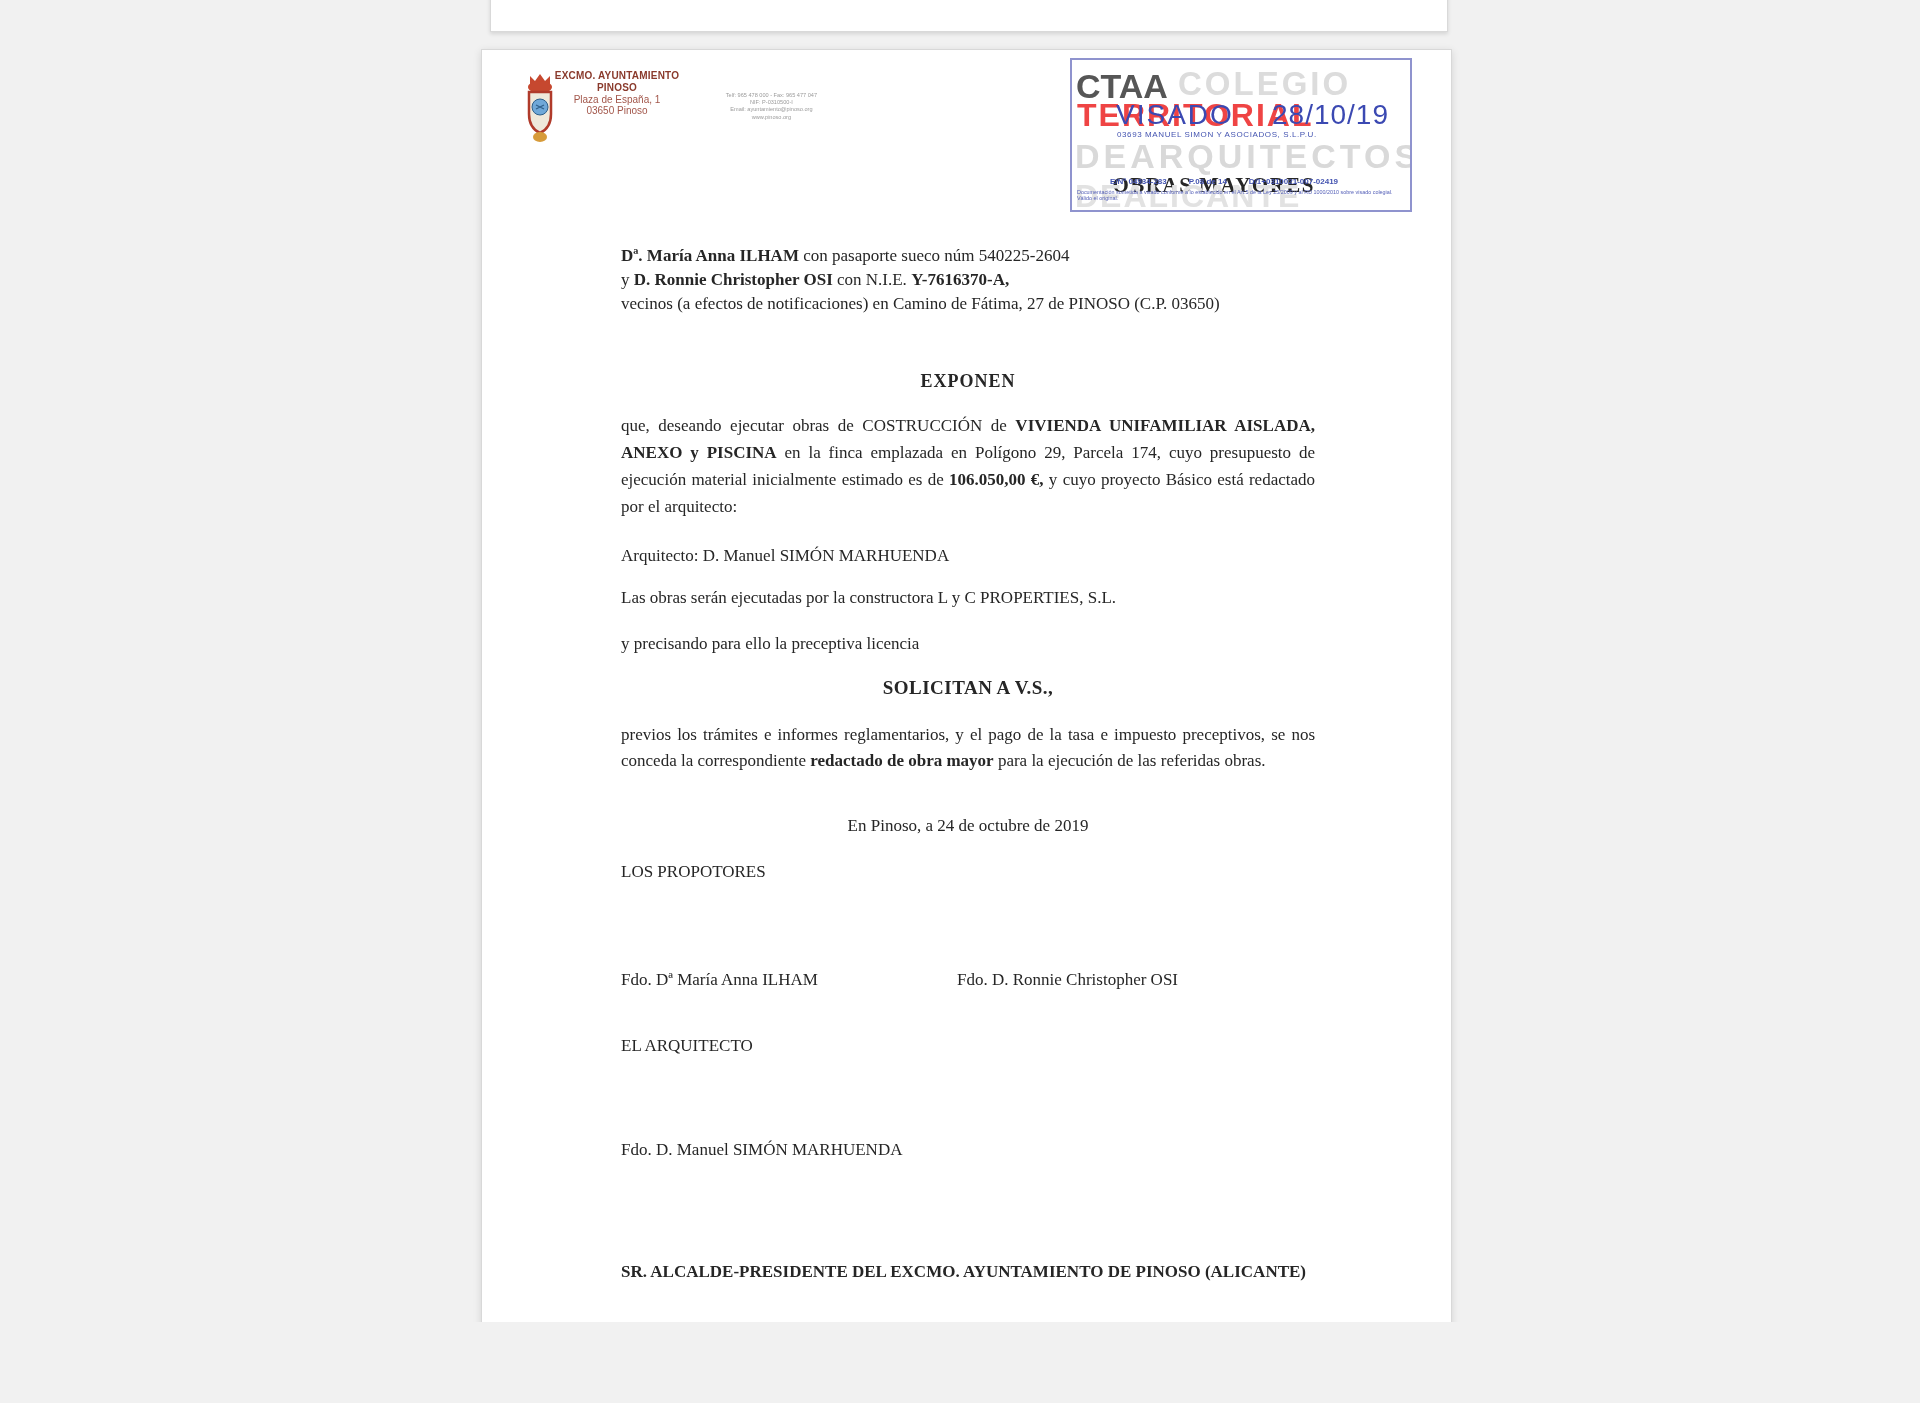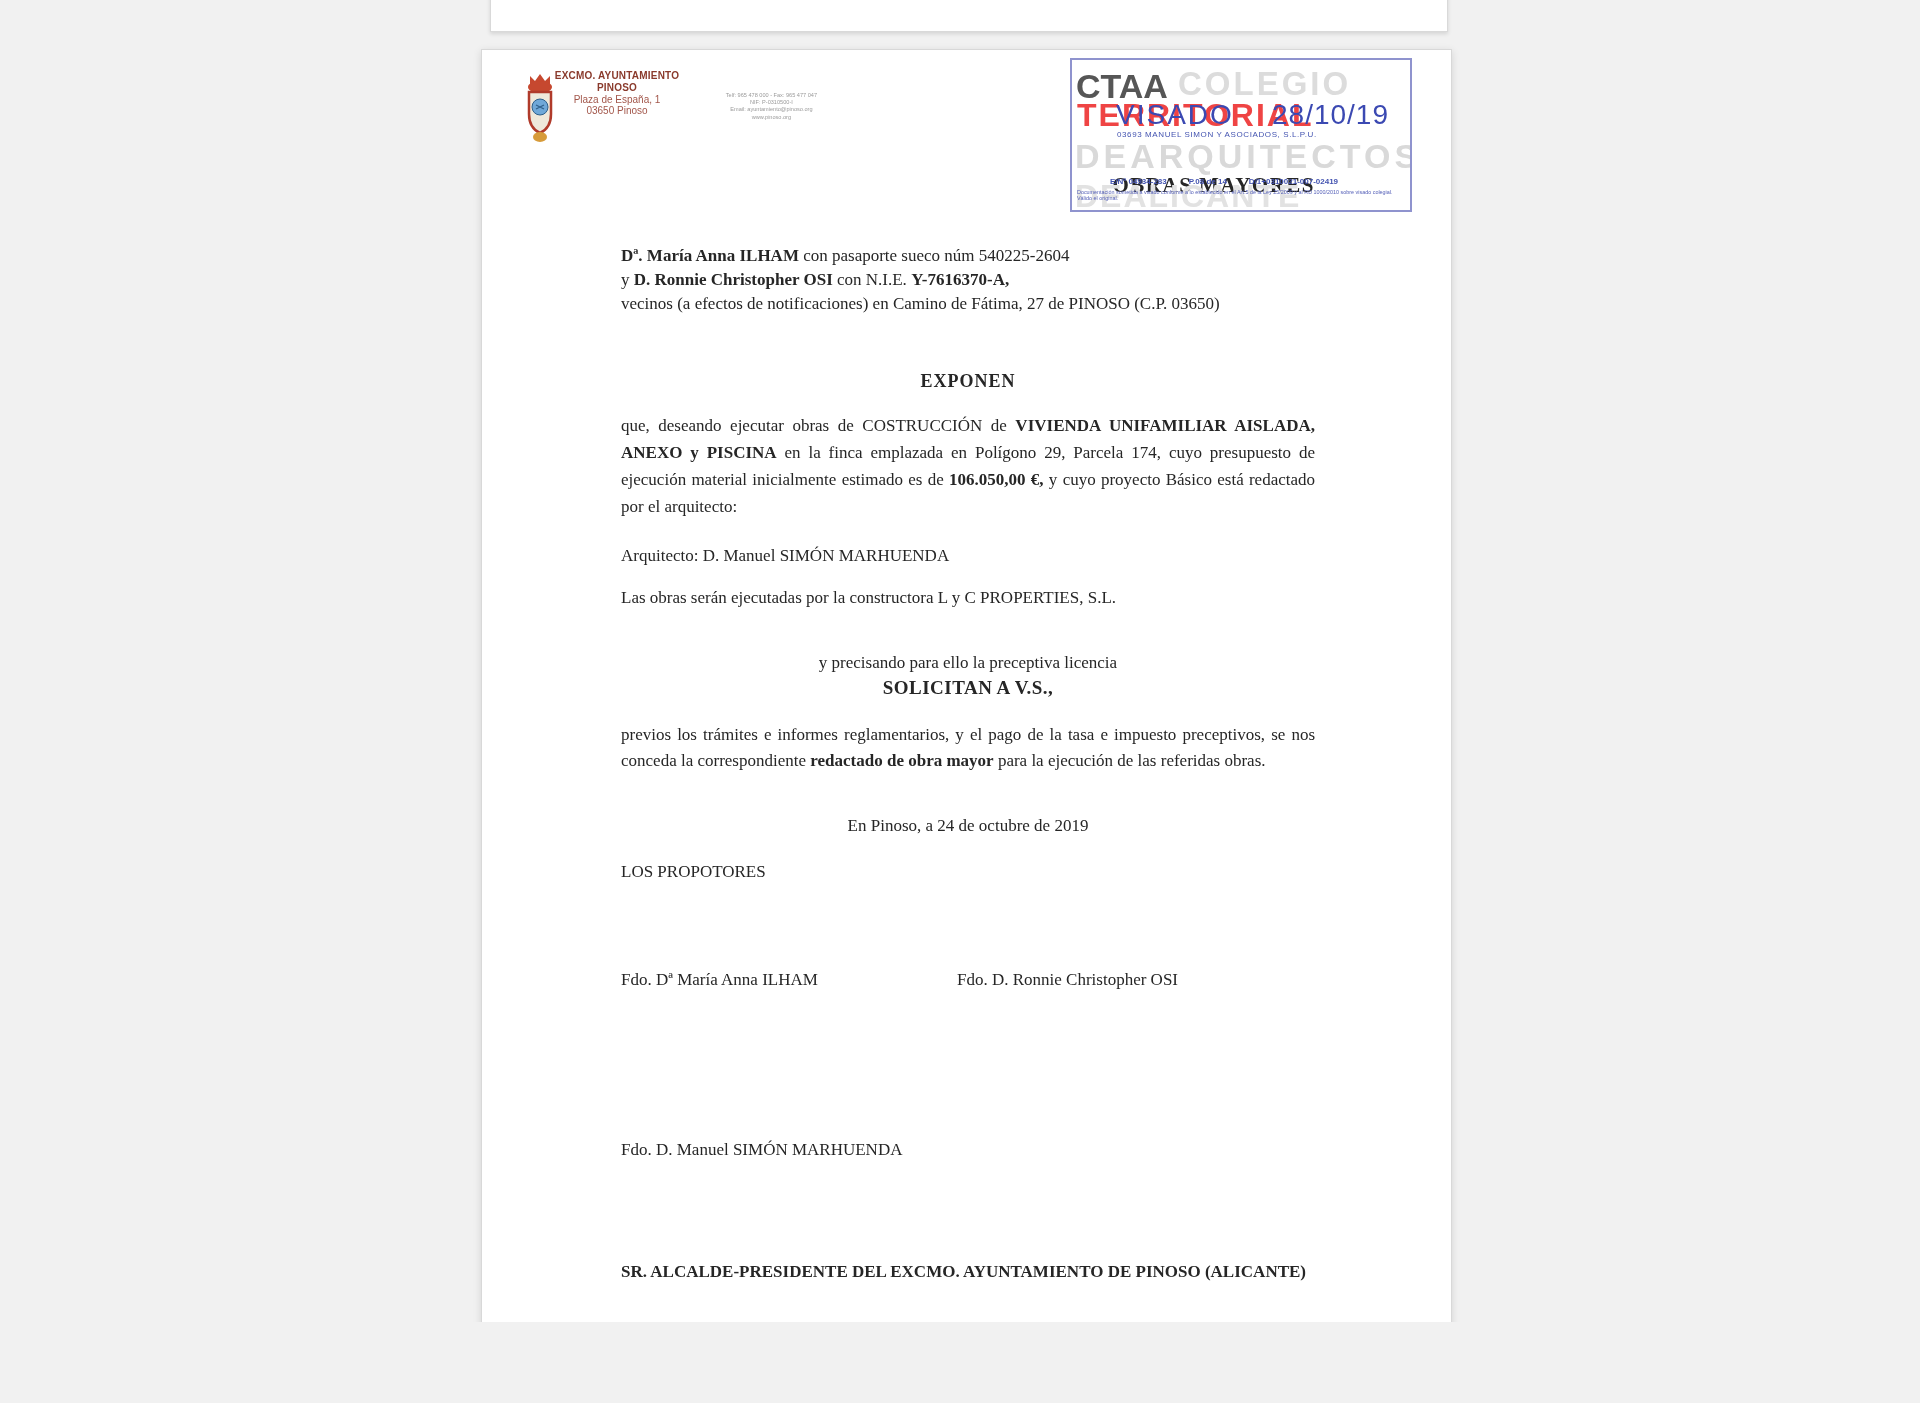--- a/index.html
+++ b/index.html
@@ -46,21 +46,21 @@
   
   .doc{left:139px;width:694px;font-size:17px;line-height:26px;}
   .doc b{font-weight:700;}
   .title{top:122px;text-align:right;font-size:21px;font-weight:700;letter-spacing:1.5px;
          text-underline-offset:3px;}
   .intro{top:194px;line-height:24px;}
   .h-exponen{top:318px;text-align:center;font-size:18px;font-weight:700;letter-spacing:1px;}
   .p-exponen{top:362px;text-align:justify;line-height:27px;}
   .l-arq{top:493px;}
   .l-cons{top:535px;}
-  .l-lic{top:600px;text-align:center;}
+  .l-lic{top:581px;}
   .h-sol{top:625px;text-align:center;font-size:19px;font-weight:700;letter-spacing:.5px;}
   .p-req{top:672px;text-align:justify;line-height:26px;}
   .l-date{top:763px;text-align:center;}
   .l-prom{top:809px;}
   .sig1{left:139px;top:920px;width:330px;}
   .sig2{left:475px;top:920px;width:330px;}
   .h-arq2{top:983px;}
   .sig3{top:1087px;}
   .footer{top:1209px;font-weight:700;width:760px;}
 </style>
@@ -142,18 +142,19 @@
     <div class="abs doc p-req">
       <span>previos los trámites e informes reglamentarios, y el pago de la tasa e impuesto preceptivos, se nos conceda la correspondiente </span><b>redactado de obra mayor</b><span> para la ejecución de las referidas obras.</span>
     </div>
 
     <div class="abs doc l-date">En Pinoso, a 24 de octubre de 2019</div>
     <div class="abs doc l-prom">LOS PROPOTORES</div>
 
     <div class="abs sig1" style="font-size:17px;">Fdo. Dª María Anna ILHAM</div>
     <div class="abs sig2" style="font-size:17px;">Fdo. D. Ronnie Christopher OSI</div>
 
+    <div class="abs doc h-arq2">EL ARQUITECTO</div>
     <div class="abs doc sig3">Fdo. D. Manuel SIMÓN MARHUENDA</div>
 
     <div class="abs doc footer">SR. ALCALDE-PRESIDENTE DEL EXCMO. AYUNTAMIENTO DE PINOSO (ALICANTE)</div>
 
   </div>
 </div>
 
 </body></html>

